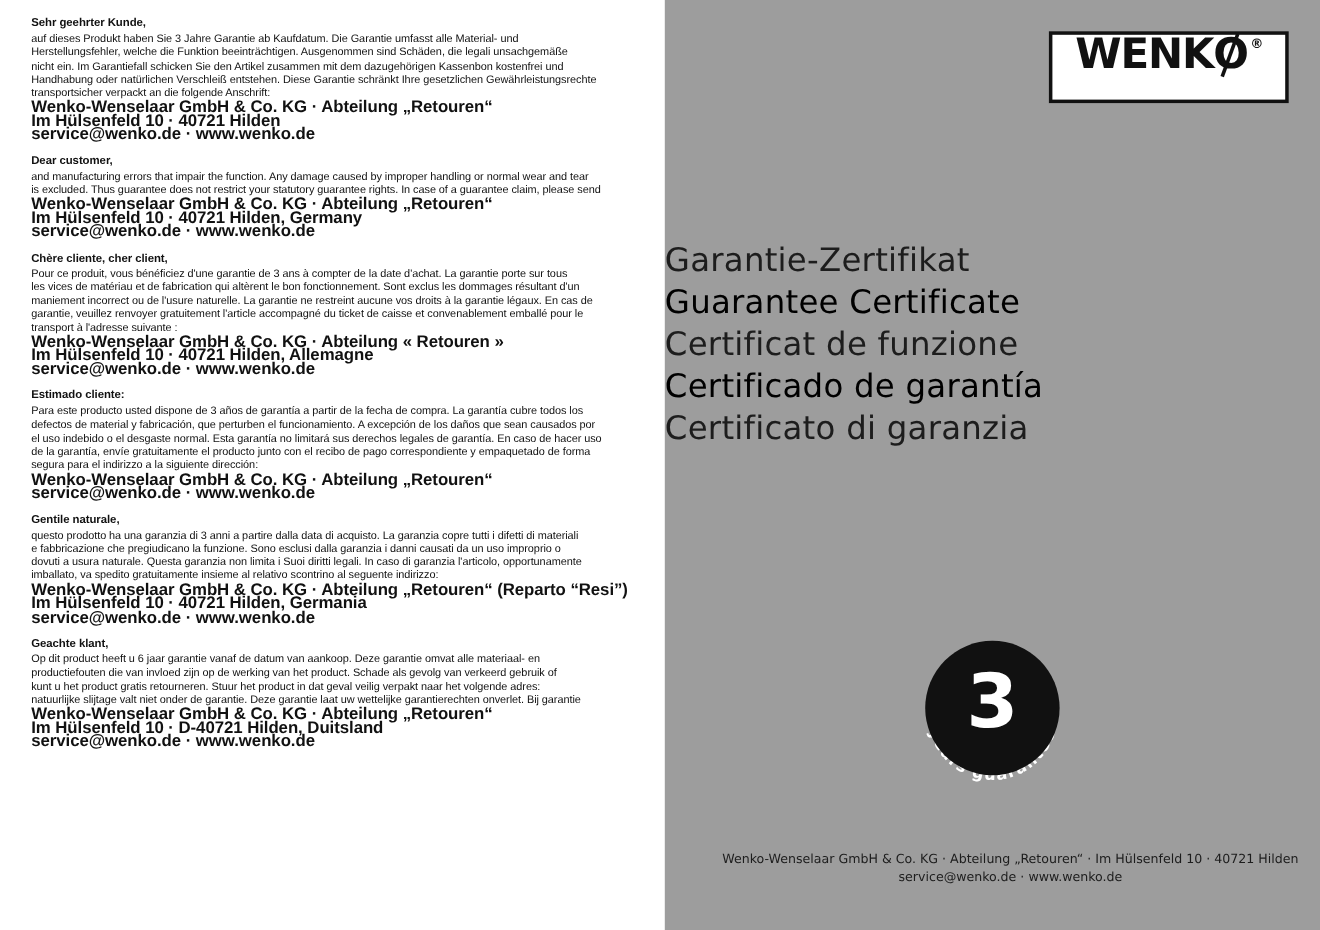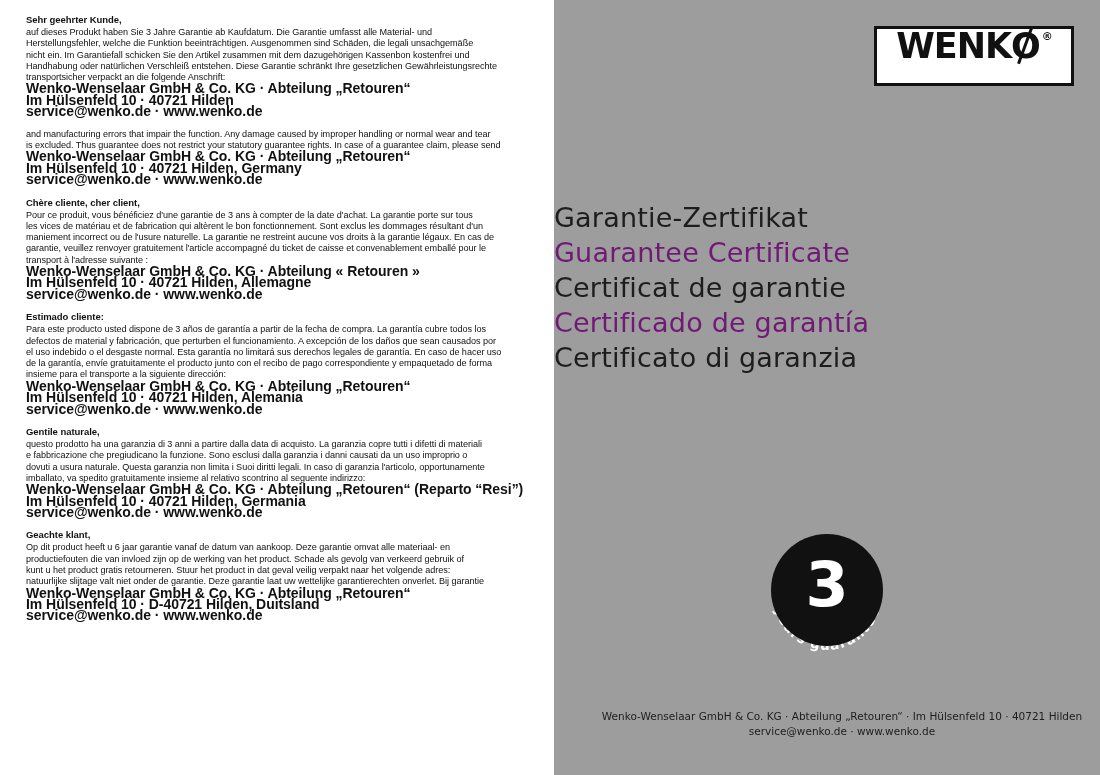--- a/index.html
+++ b/index.html
@@ -121,21 +121,21 @@
     width: 546px;
     text-align: left;
   }
   .titles .t {
     font-family: "DejaVu Sans", sans-serif;
     font-size: 27px;
     line-height: 35px;
     letter-spacing: 0.2px;
   }
   .t.dark { color: #1d1d1d; }
-  .t.light { color: #701a75; }
+  .t.light { color: #000000; }
   
   .seal {
     position: absolute;
     left: 50%;
     top: 522px;
     transform: translateX(-50%);
     width: 136px;
     height: 136px;
   }
   .seal-circle {
@@ -201,20 +201,21 @@
             <p>Handhabung oder natürlichen Verschleiß entstehen. Diese Garantie schränkt Ihre gesetzlichen Gewährleistungsrechte</p>
             <p>transportsicher verpackt an die folgende Anschrift:</p>
           </div>
           <div class="addr">
             <p class="bold">Wenko-Wenselaar GmbH &amp; Co. KG · Abteilung „Retouren“</p>
             <p class="bold">Im Hülsenfeld 10 · 40721 Hilden</p>
             <p class="bold">service@wenko.de · www.wenko.de</p>
           </div>
         </div>
         <div class="block">
+          <p class="heading">Dear customer,</p>
           <div class="body-text">
             <p>and manufacturing errors that impair the function. Any damage caused by improper handling or normal wear and tear</p>
             <p>is excluded. Thus guarantee does not restrict your statutory guarantee rights. In case of a guarantee claim, please send</p>
           </div>
           <div class="addr">
             <p class="bold">Wenko-Wenselaar GmbH &amp; Co. KG · Abteilung „Retouren“</p>
             <p class="bold">Im Hülsenfeld 10 · 40721 Hilden, Germany</p>
             <p class="bold">service@wenko.de · www.wenko.de</p>
           </div>
         </div>
@@ -233,25 +234,24 @@
             <p class="bold">service@wenko.de · www.wenko.de</p>
           </div>
         </div>
         <div class="block">
           <p class="heading">Estimado cliente:</p>
           <div class="body-text">
             <p>Para este producto usted dispone de 3 años de garantía a partir de la fecha de compra. La garantía cubre todos los</p>
             <p>defectos de material y fabricación, que perturben el funcionamiento. A excepción de los daños que sean causados por</p>
             <p>el uso indebido o el desgaste normal. Esta garantía no limitará sus derechos legales de garantía. En caso de hacer uso</p>
             <p>de la garantía, envíe gratuitamente el producto junto con el recibo de pago correspondiente y empaquetado de forma</p>
-            <p>insieme para el transporte a la siguiente dirección:</p>
+            <p>segura para el indirizzo a la siguiente dirección:</p>
           </div>
           <div class="addr">
             <p class="bold">Wenko-Wenselaar GmbH &amp; Co. KG · Abteilung „Retouren“</p>
-            <p class="bold">Im Hülsenfeld 10 · 40721 Hilden, Alemania</p>
             <p class="bold">service@wenko.de · www.wenko.de</p>
           </div>
         </div>
         <div class="block">
           <p class="heading">Gentile naturale,</p>
           <div class="body-text">
             <p>questo prodotto ha una garanzia di 3 anni a partire dalla data di acquisto. La garanzia copre tutti i difetti di materiali</p>
             <p>e fabbricazione che pregiudicano la funzione. Sono esclusi dalla garanzia i danni causati da un uso improprio o</p>
             <p>dovuti a usura naturale. Questa garanzia non limita i Suoi diritti legali. In caso di garanzia l'articolo, opportunamente</p>
             <p>imballato, va spedito gratuitamente insieme al relativo scontrino al seguente indirizzo:</p>
@@ -289,21 +289,21 @@
           <span class="logo-slash"></span>
         </span>
         <span class="logo-text logo-reg">®</span>
       </div>
     </div>
 
     <div class="titles">
       <div id="titles-root">
           <div class="t dark">Garantie-Zertifikat</div>
           <div class="t light">Guarantee Certificate</div>
-          <div class="t dark">Certificat de garantie</div>
+          <div class="t dark">Certificat de funzione</div>
           <div class="t light">Certificado de garantía</div>
           <div class="t dark">Certificato di garanzia</div>
         </div>
     </div>
 
     <div class="seal">
       <svg width="136" height="136" viewBox="0 0 136 136">
         <defs>
           <path id="arcpath" d="M 14,74 A 54,54 0 0 0 122,74"></path>
         </defs>

